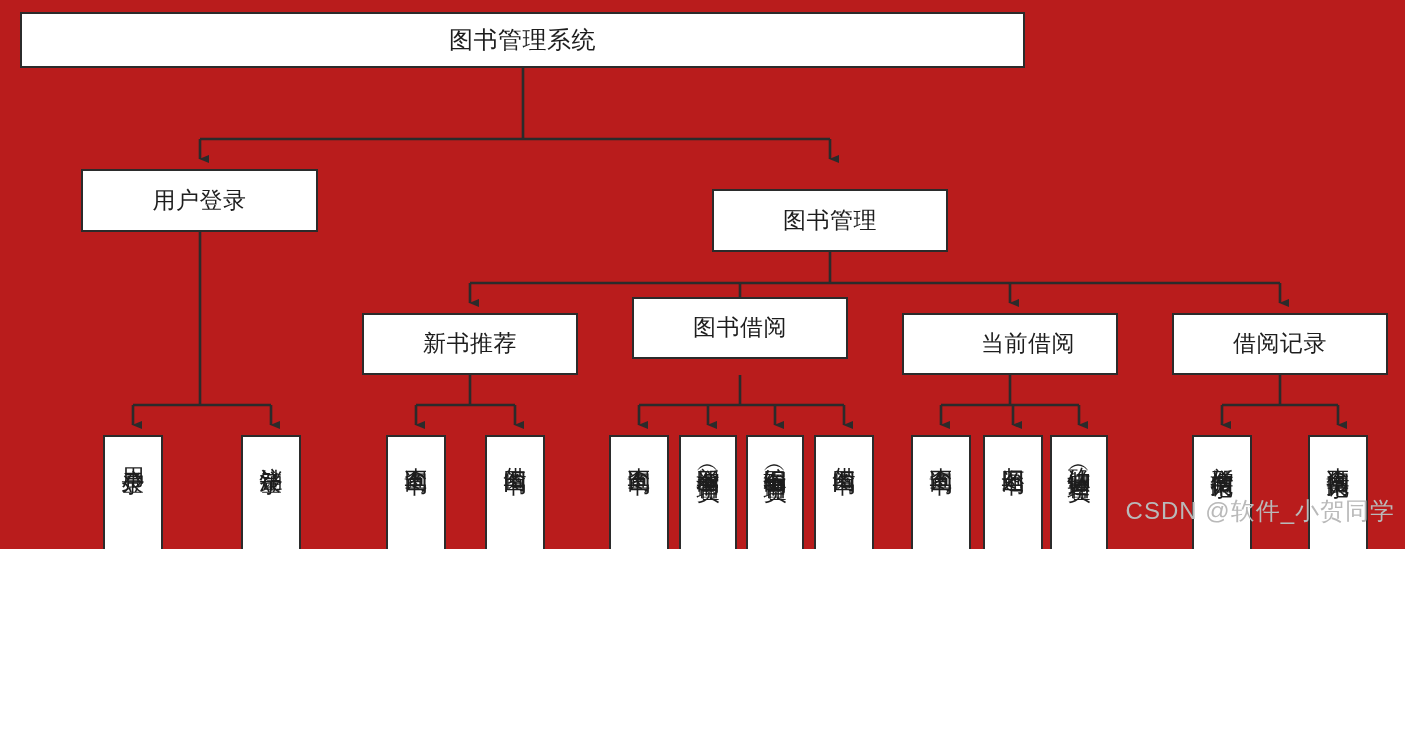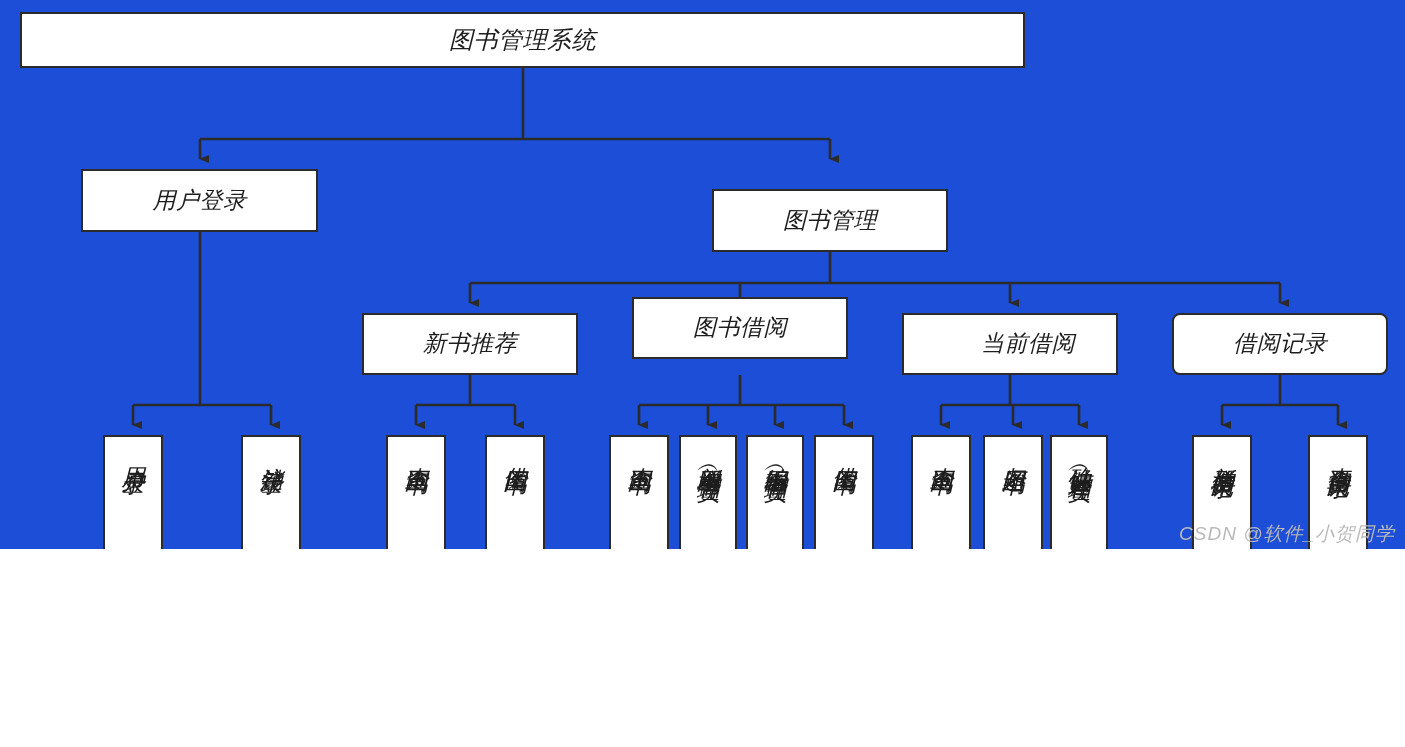--- a/index.html
+++ b/index.html
@@ -8,23 +8,22 @@
     padding: 0;
     background: #ffffff;
   }
   body {
     font-family: "Liberation Sans", "DejaVu Sans", sans-serif;
   }
   #canvas {
     position: relative;
     width: 1405px;
     height: 549px;
-    background: #1d4ed8;
+    background: #b91c1c;
     overflow: hidden;
-    font-style: italic;
   }
   #edges {
     position: absolute;
     left: 0;
     top: 0;
     width: 1405px;
     height: 747px;
     pointer-events: none;
   }
   .node {
@@ -62,22 +61,22 @@
     writing-mode: vertical-rl;
     text-orientation: upright;
     font-size: 23px;
     line-height: 1.0;
     letter-spacing: 2px;
     white-space: nowrap;
   }
   .watermark {
     position: absolute;
     right: 10px;
-    bottom: 2px;
-    font-size: 19px;
+    bottom: 22px;
+    font-size: 24px;
     color: #b9b9b9;
     letter-spacing: 1px;
     z-index: 3;
     white-space: nowrap;
   }
 </style>
 </head>
 <body>
 
 <div id="canvas">
@@ -137,21 +136,21 @@
       </div>
       <div class="node horizontal" style="left: 362px; top: 313px; width: 216px; height: 62px; border-color: rgb(43, 43, 43); color: rgb(29, 29, 29); text-align: center;">
         <span class="node-label">新书推荐</span>
       </div>
       <div class="node horizontal" style="left: 632px; top: 297px; width: 216px; height: 62px; border-color: rgb(43, 43, 43); color: rgb(29, 29, 29);">
         <span class="node-label">图书借阅</span>
       </div>
       <div class="node horizontal" style="left: 902px; top: 313px; width: 216px; height: 62px; border-color: rgb(43, 43, 43); color: rgb(29, 29, 29); padding-left: 36px;">
         <span class="node-label">当前借阅</span>
       </div>
-      <div class="node horizontal" style="left: 1172px; top: 313px; width: 216px; height: 62px; border-color: rgb(43, 43, 43); color: rgb(29, 29, 29); border-radius: 8px;">
+      <div class="node horizontal" style="left: 1172px; top: 313px; width: 216px; height: 62px; border-color: rgb(43, 43, 43); color: rgb(29, 29, 29);">
         <span class="node-label">借阅记录</span>
       </div>
       <div class="node leaf" style="left: 103px; top: 435px; width: 60px; height: 300px; border-color: rgb(43, 43, 43); color: rgb(29, 29, 29);">
         <span class="node-label">用户登录</span>
       </div>
       <div class="node leaf" style="left: 241px; top: 435px; width: 60px; height: 300px; border-color: rgb(43, 43, 43); color: rgb(29, 29, 29);">
         <span class="node-label">注销登录</span>
       </div>
       <div class="node leaf" style="left: 386px; top: 435px; width: 60px; height: 300px; border-color: rgb(43, 43, 43); color: rgb(29, 29, 29);">
         <span class="node-label">查询图书</span>

